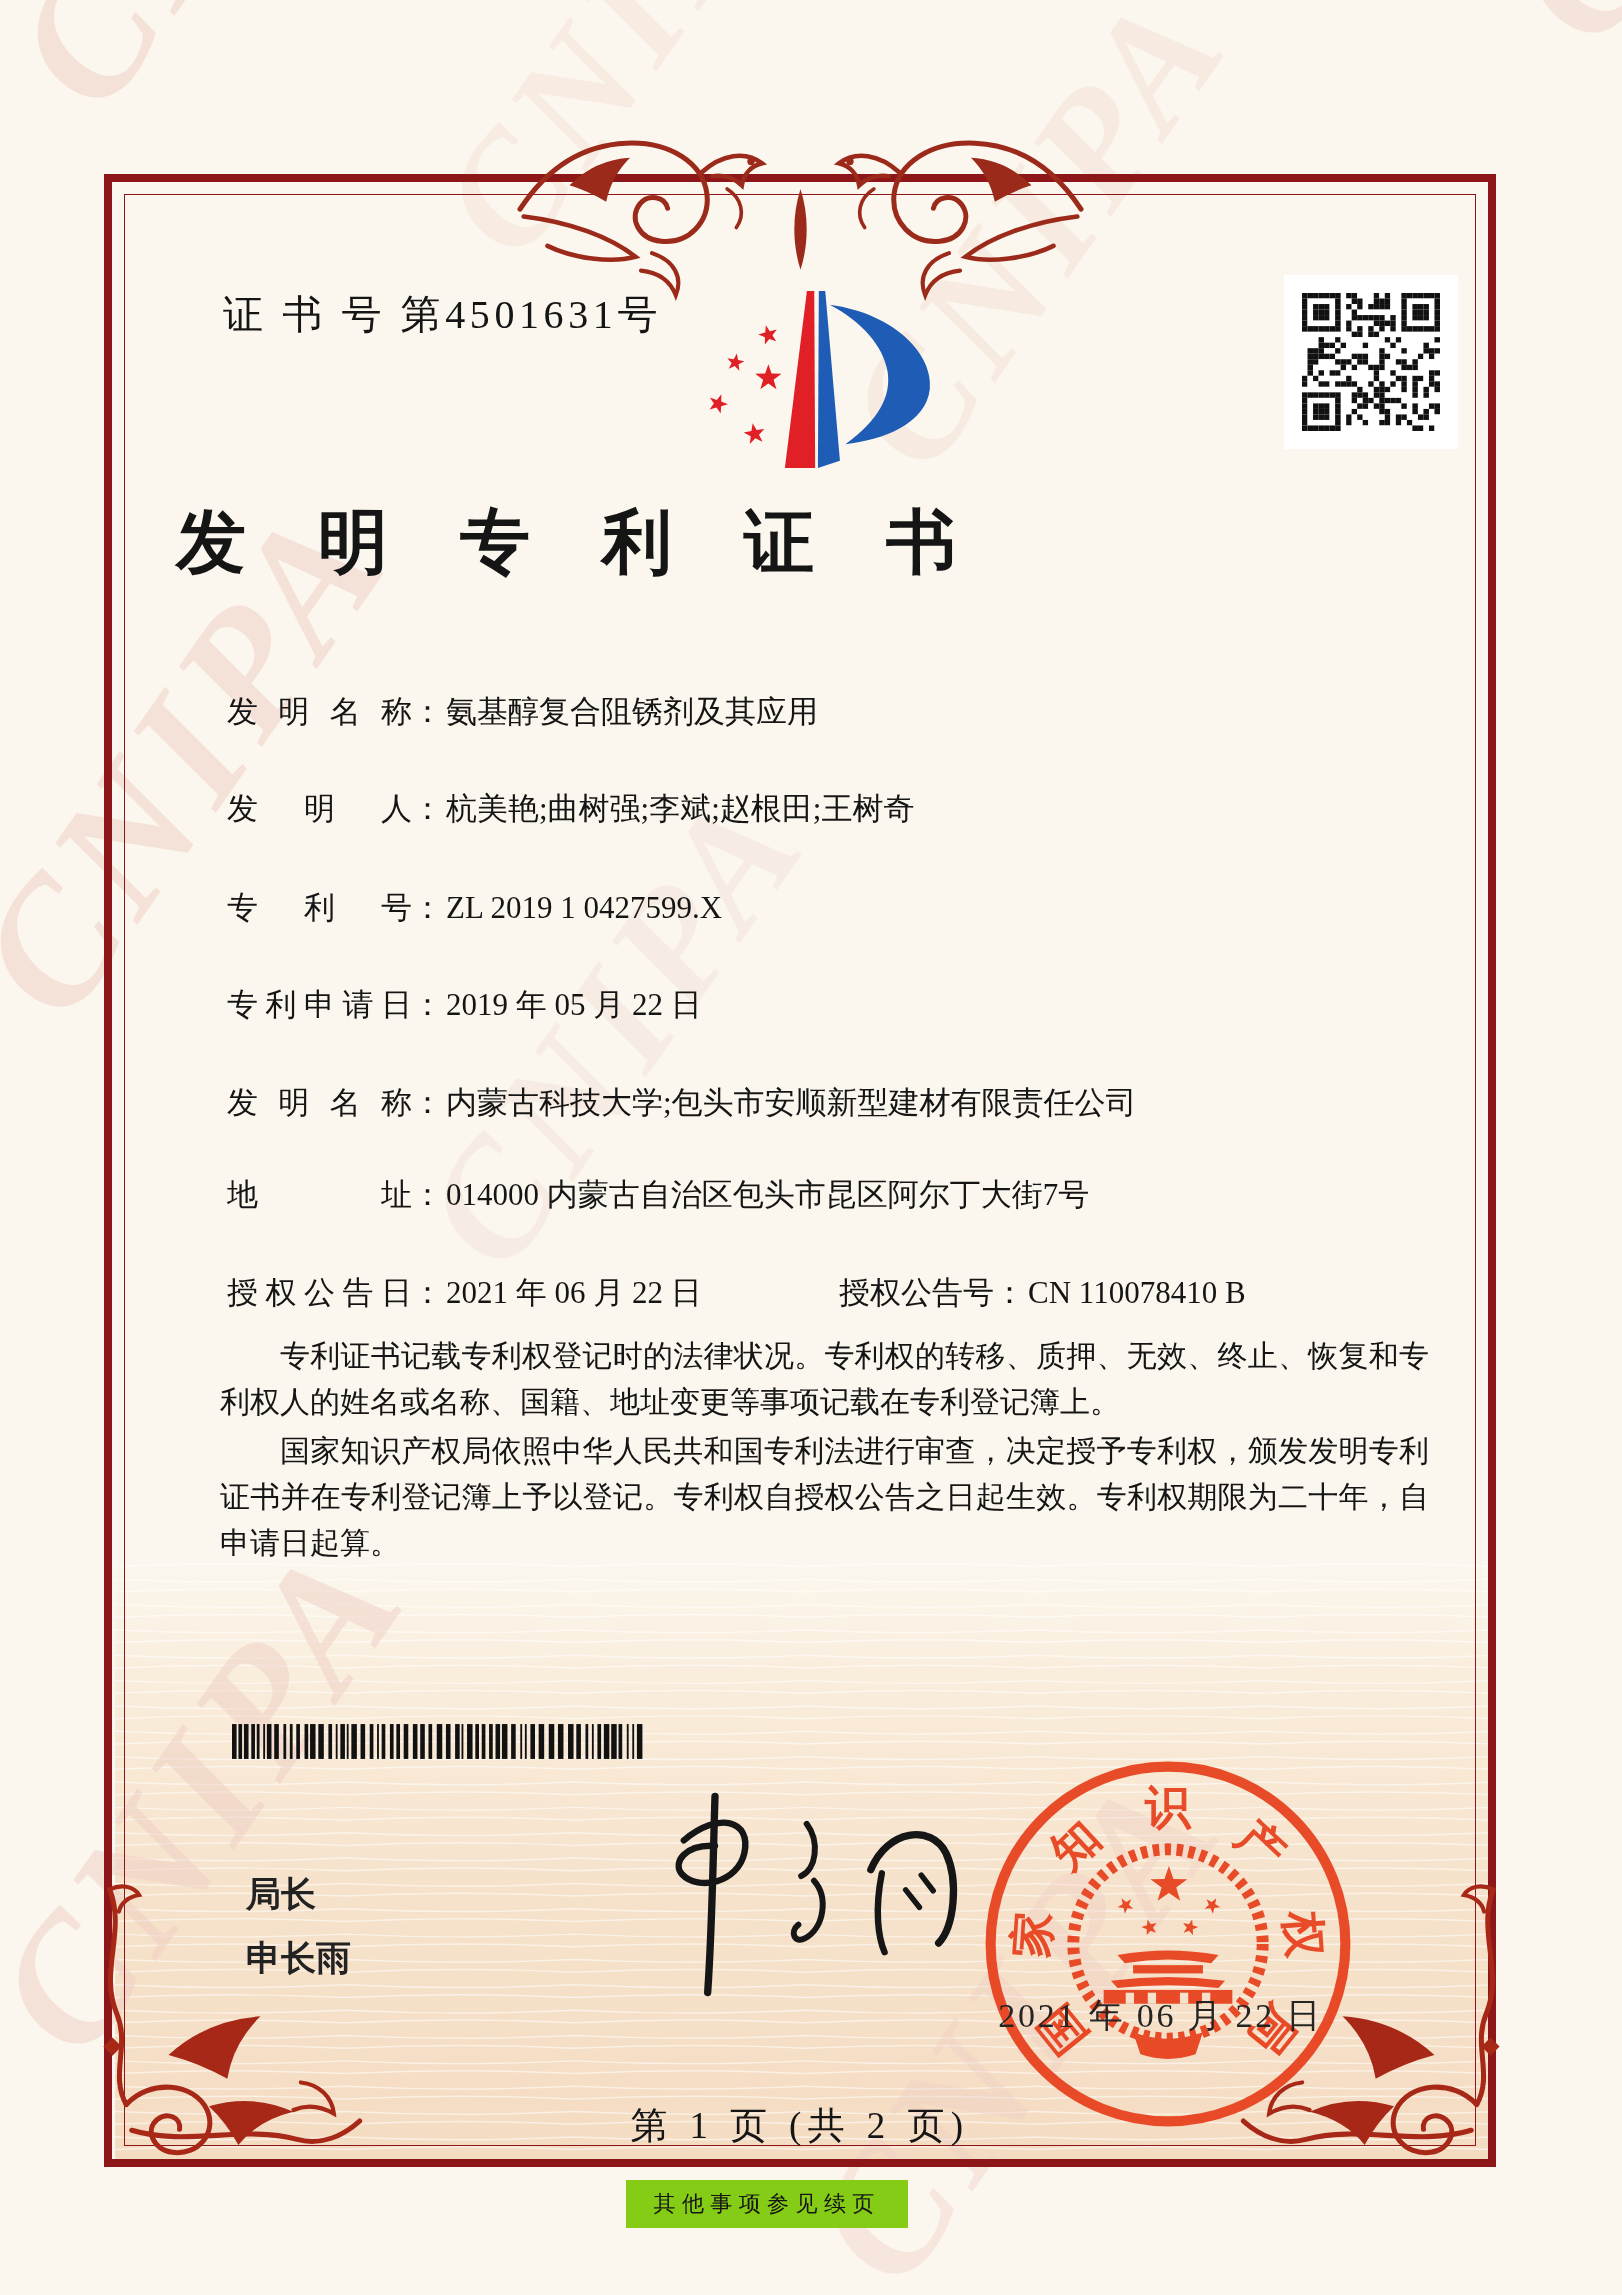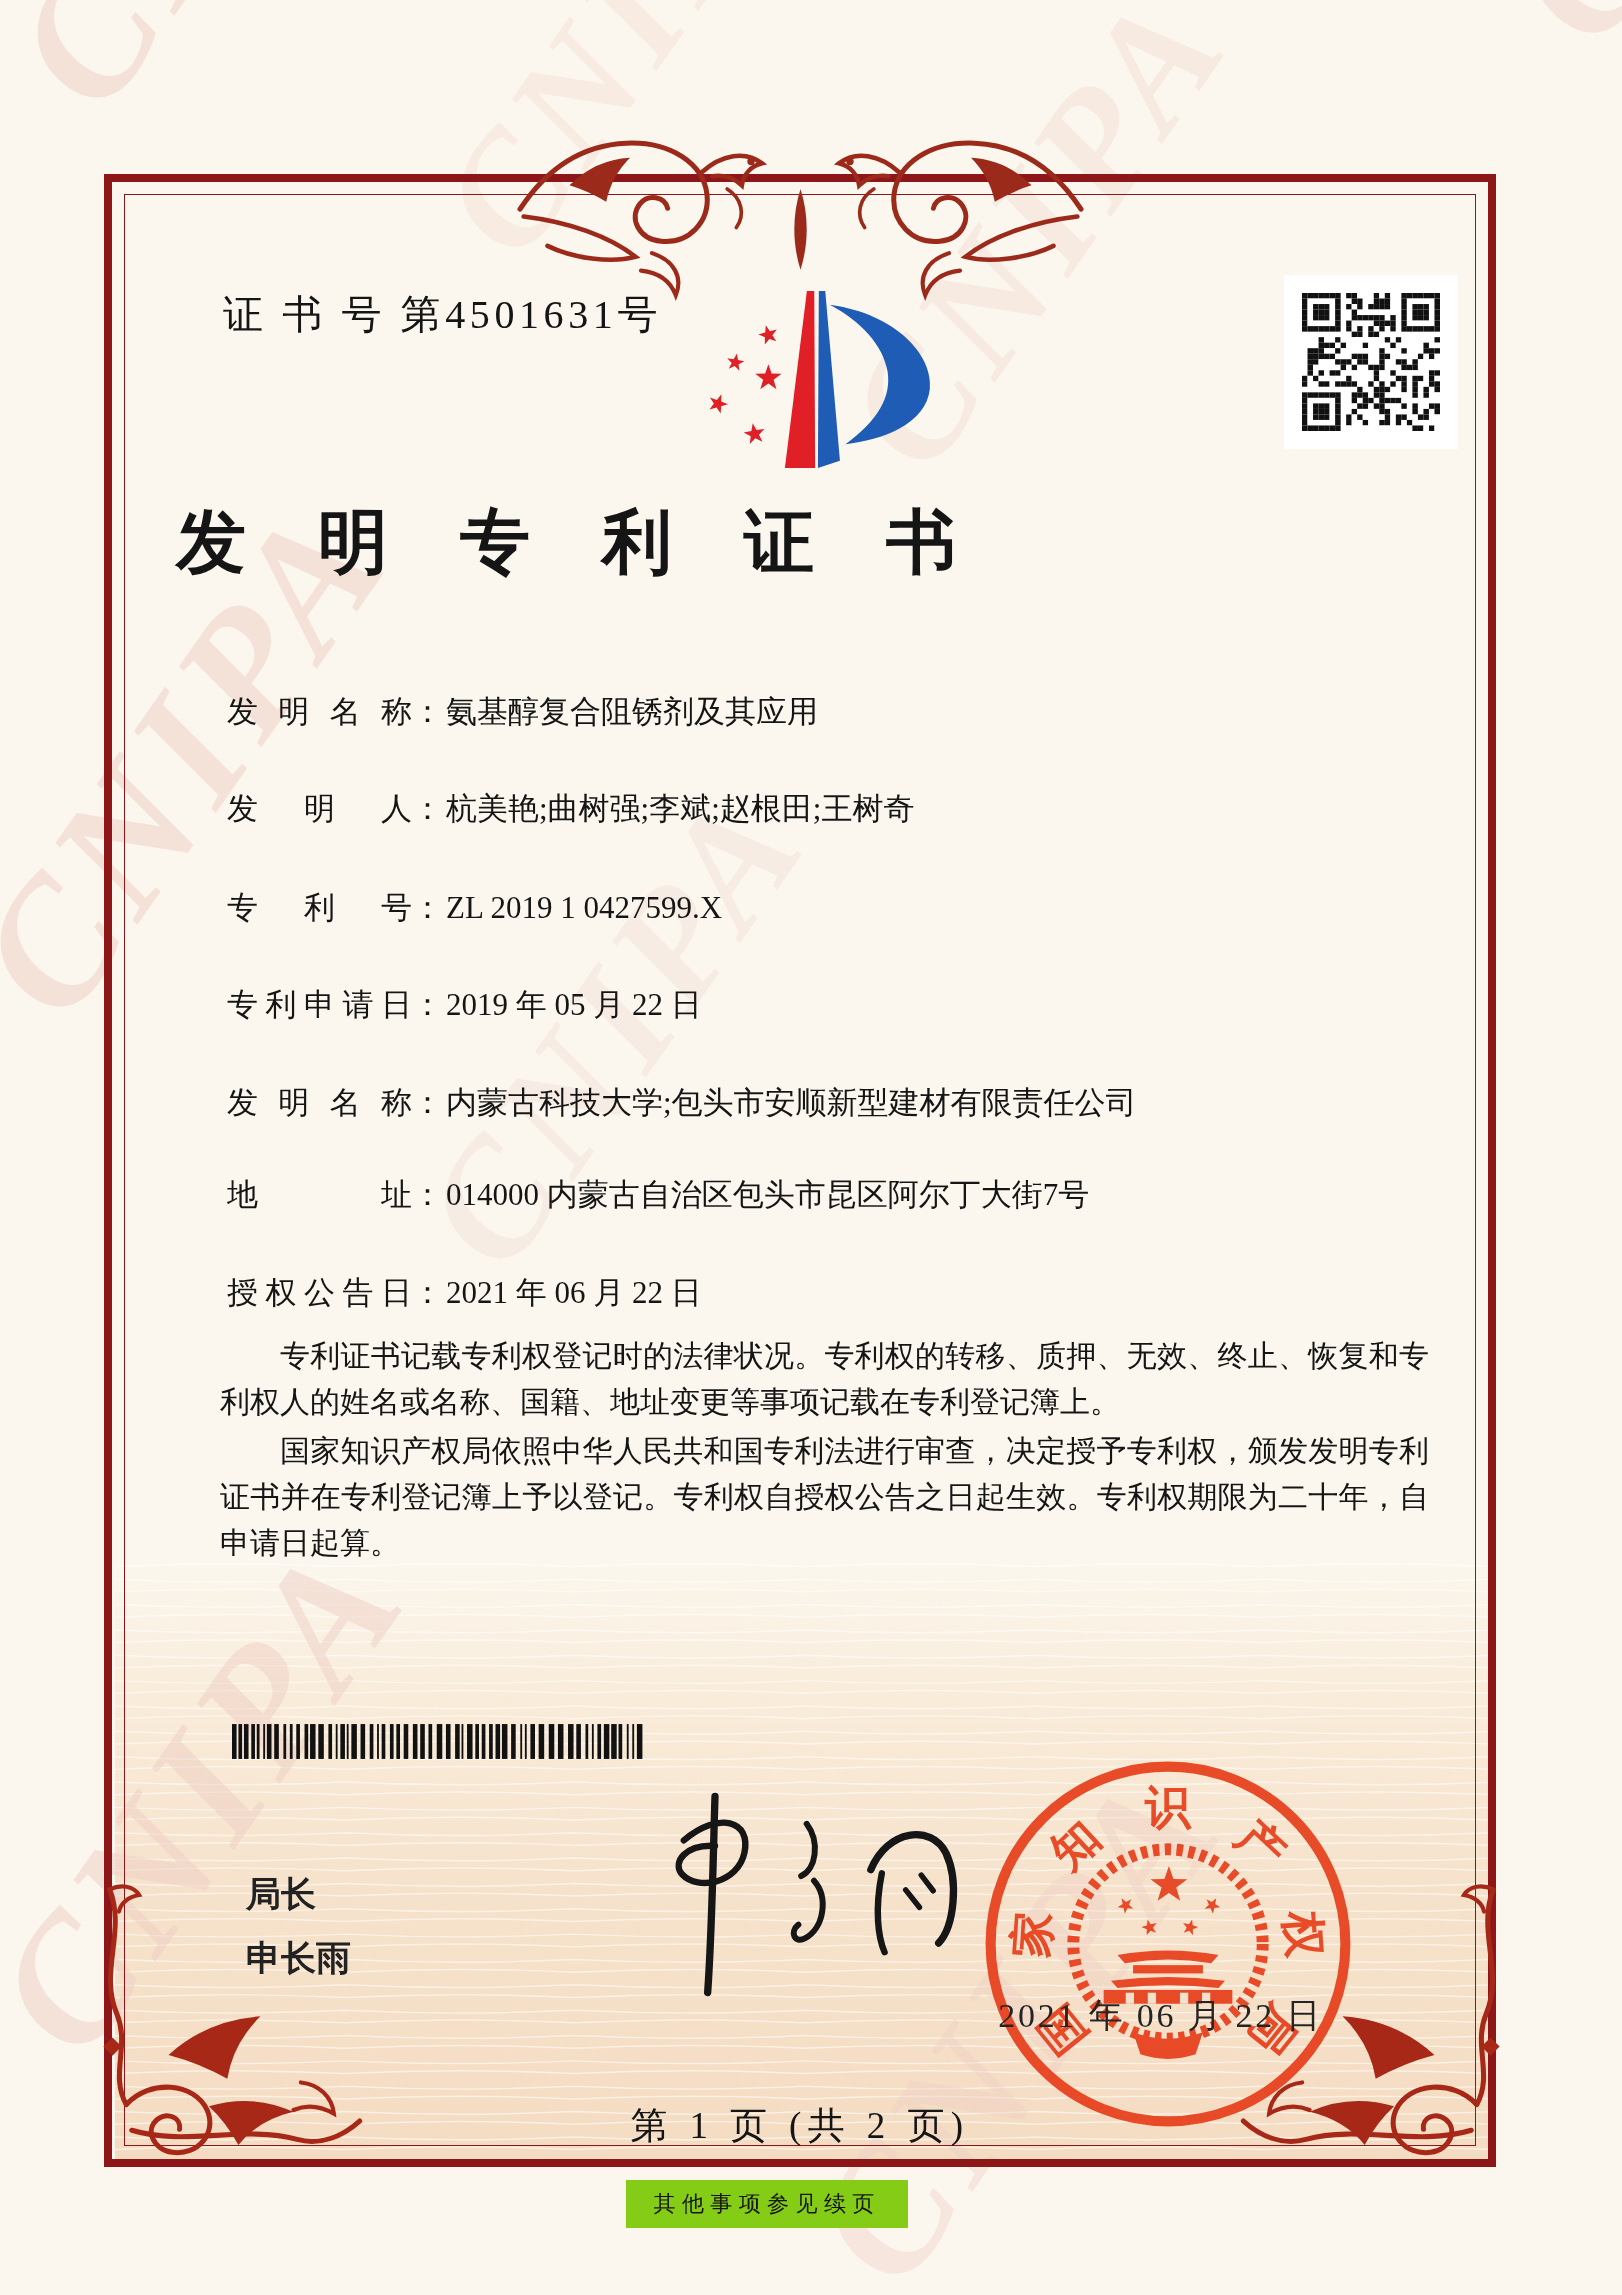--- a/index.html
+++ b/index.html
@@ -965,20 +965,23 @@
   <span class="flabel">专利申请日</span><span>：</span><span class="fvalue">2019 年 05 月 22 日</span>
 </div>
 <div class="row r5">
   <span class="flabel">发明名称</span><span>：</span><span class="fvalue">内蒙古科技大学;包头市安顺新型建材有限责任公司</span>
 </div>
 <div class="row r6">
   <span class="flabel">地址</span><span>：</span><span class="fvalue">014000 内蒙古自治区包头市昆区阿尔丁大街7号</span>
 </div>
 <div class="row r7">
   <span class="flabel">授权公告日</span><span>：</span><span class="fvalue">2021 年 06 月 22 日</span>
+  <span class="pair2">
+    <span>授权公告号</span><span>：</span><span class="fvalue">CN 110078410 B</span>
+  </span>
 </div>
 
 <div class="paras">
   <p>专利证书记载专利权登记时的法律状况。专利权的转移、质押、无效、终止、恢复和专利权人的姓名或名称、国籍、地址变更等事项记载在专利登记簿上。</p>
   <p>国家知识产权局依照中华人民共和国专利法进行审查，决定授予专利权，颁发发明专利证书并在专利登记簿上予以登记。专利权自授权公告之日起生效。专利权期限为二十年，自申请日起算。</p>
 </div>
 
 <svg id="barcode" width="415" height="35" viewBox="0 0 452 38">
     <rect x="0" y="0" width="5" height="38" fill="#111"></rect>
     <rect x="7" y="0" width="4" height="38" fill="#111"></rect>

